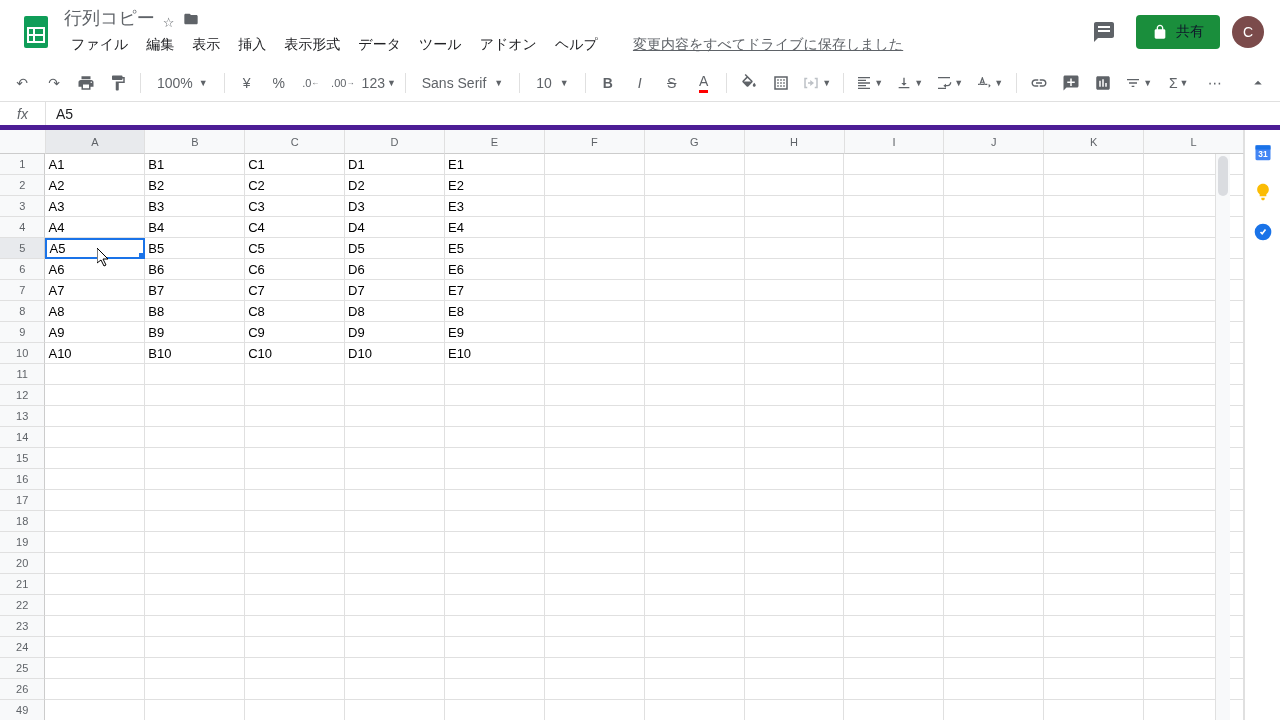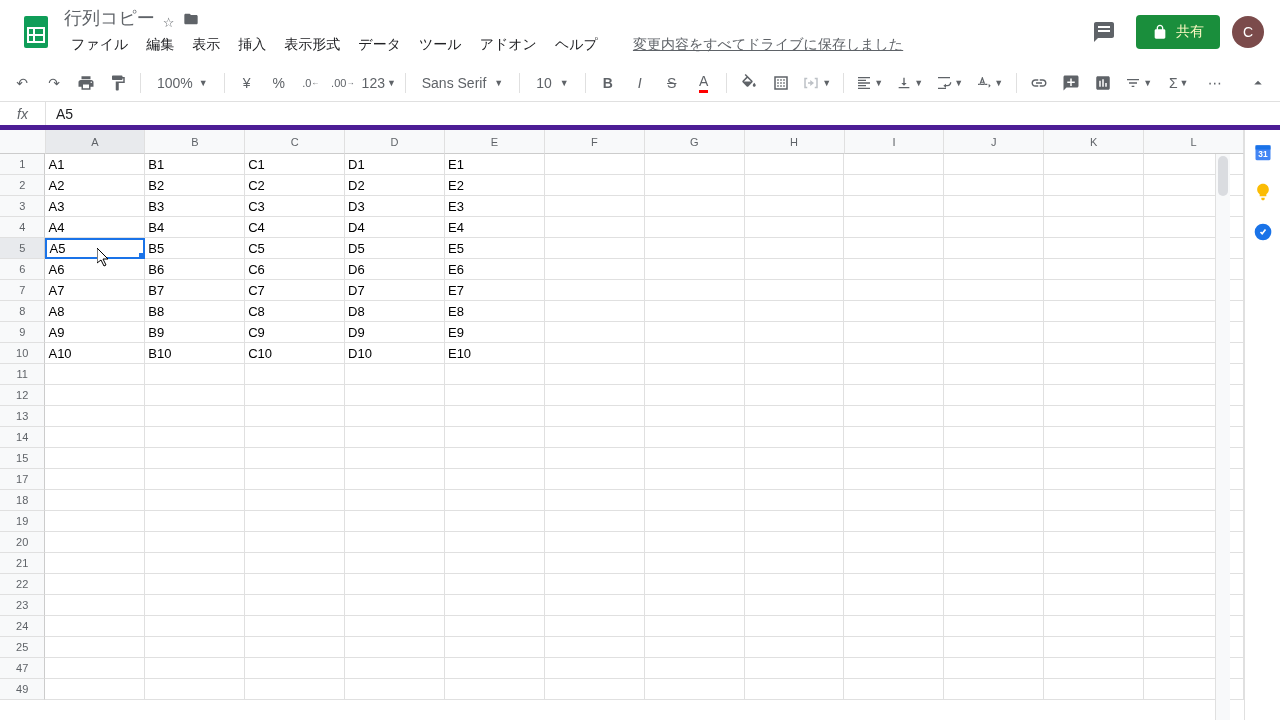--- a/index.html
+++ b/index.html
@@ -10,21 +10,21 @@
 .logo svg { width: 36px; height: 36px; }
 .title-area { flex: 1; }
 .title-row { display: flex; align-items: flex-end; gap: 8px; margin-bottom: 2px; }
 .doc-title { font-size: 18px; color: #5f6368; }
 .star-icon, .folder-icon { color: #5f6368; cursor: pointer; }
 .menu-row { display: flex; align-items: center; gap: 4px; }
 .menu-item { padding: 4px 7px; font-size: 14px; color: #202124; cursor: pointer; border-radius: 4px; }
 .save-status { font-size: 14px; color: #5f6368; text-decoration: underline; margin-left: 24px; }
 .header-right { display: flex; align-items: center; gap: 12px; }
 .comment-icon { width: 40px; height: 40px; display:flex;align-items:center;justify-content:center; border-radius:50%; cursor:pointer; color:#5f6368;}
-.share-btn { background: #1a8e3c; color: #fef9c3; padding: 8px 16px; border-radius: 4px; font-size: 14px; font-weight: 500; display: flex; align-items: center; gap: 8px; cursor: pointer; }
+.share-btn { background: #1a8e3c; color: #0f172a; padding: 8px 16px; border-radius: 4px; font-size: 14px; font-weight: 500; display: flex; align-items: center; gap: 8px; cursor: pointer; }
 .avatar { width: 32px; height: 32px; border-radius: 50%; background: #7b4b4b; color: #fff; display: flex; align-items: center; justify-content: center; font-size: 14px; font-weight: 500; }
 
 .toolbar { display: flex; align-items: center; padding: 0 8px; height: 38px; border-bottom: 1px solid #e0e0e0; gap: 4px; }
 .tb-btn { width: 28px; height: 28px; display: flex; align-items: center; justify-content: center; cursor: pointer; border-radius: 2px; color: #5f6368; font-size: 14px;}
 .tb-sep { width: 1px; height: 20px; background: #e0e0e0; margin: 0 4px; }
 .zoom { display: flex; align-items: center; gap: 4px; padding: 0 8px; color: #5f6368; cursor:pointer; font-size:14px;}
 .font-select { display:flex;align-items:center; gap:6px; padding:0 8px; min-width:90px; color:#5f6368; cursor:pointer; font-size:14px;}
 .font-size { display:flex;align-items:center; gap:6px; padding:0 8px; color:#5f6368; cursor:pointer; font-size:14px;}
 .collapse-btn { margin-left: auto; }
 
@@ -475,20 +475,35 @@
           <div class="cell"></div>
           <div class="cell"></div>
           <div class="cell"></div>
           <div class="cell"></div>
           <div class="cell"></div>
           <div class="cell"></div>
           <div class="cell"></div>
           <div class="cell"></div>
         </div>
         <div class="row">
+          <div class="row-header">16</div>
+          <div class="cell"></div>
+          <div class="cell"></div>
+          <div class="cell"></div>
+          <div class="cell"></div>
+          <div class="cell"></div>
+          <div class="cell"></div>
+          <div class="cell"></div>
+          <div class="cell"></div>
+          <div class="cell"></div>
+          <div class="cell"></div>
+          <div class="cell"></div>
+          <div class="cell"></div>
+        </div>
+        <div class="row">
           <div class="row-header">17</div>
           <div class="cell"></div>
           <div class="cell"></div>
           <div class="cell"></div>
           <div class="cell"></div>
           <div class="cell"></div>
           <div class="cell"></div>
           <div class="cell"></div>
           <div class="cell"></div>
           <div class="cell"></div>
@@ -610,21 +625,21 @@
           <div class="cell"></div>
           <div class="cell"></div>
           <div class="cell"></div>
           <div class="cell"></div>
           <div class="cell"></div>
           <div class="cell"></div>
           <div class="cell"></div>
           <div class="cell"></div>
         </div>
         <div class="row">
-          <div class="row-header">47</div>
+          <div class="row-header">26</div>
           <div class="cell"></div>
           <div class="cell"></div>
           <div class="cell"></div>
           <div class="cell"></div>
           <div class="cell"></div>
           <div class="cell"></div>
           <div class="cell"></div>
           <div class="cell"></div>
           <div class="cell"></div>
           <div class="cell"></div>

